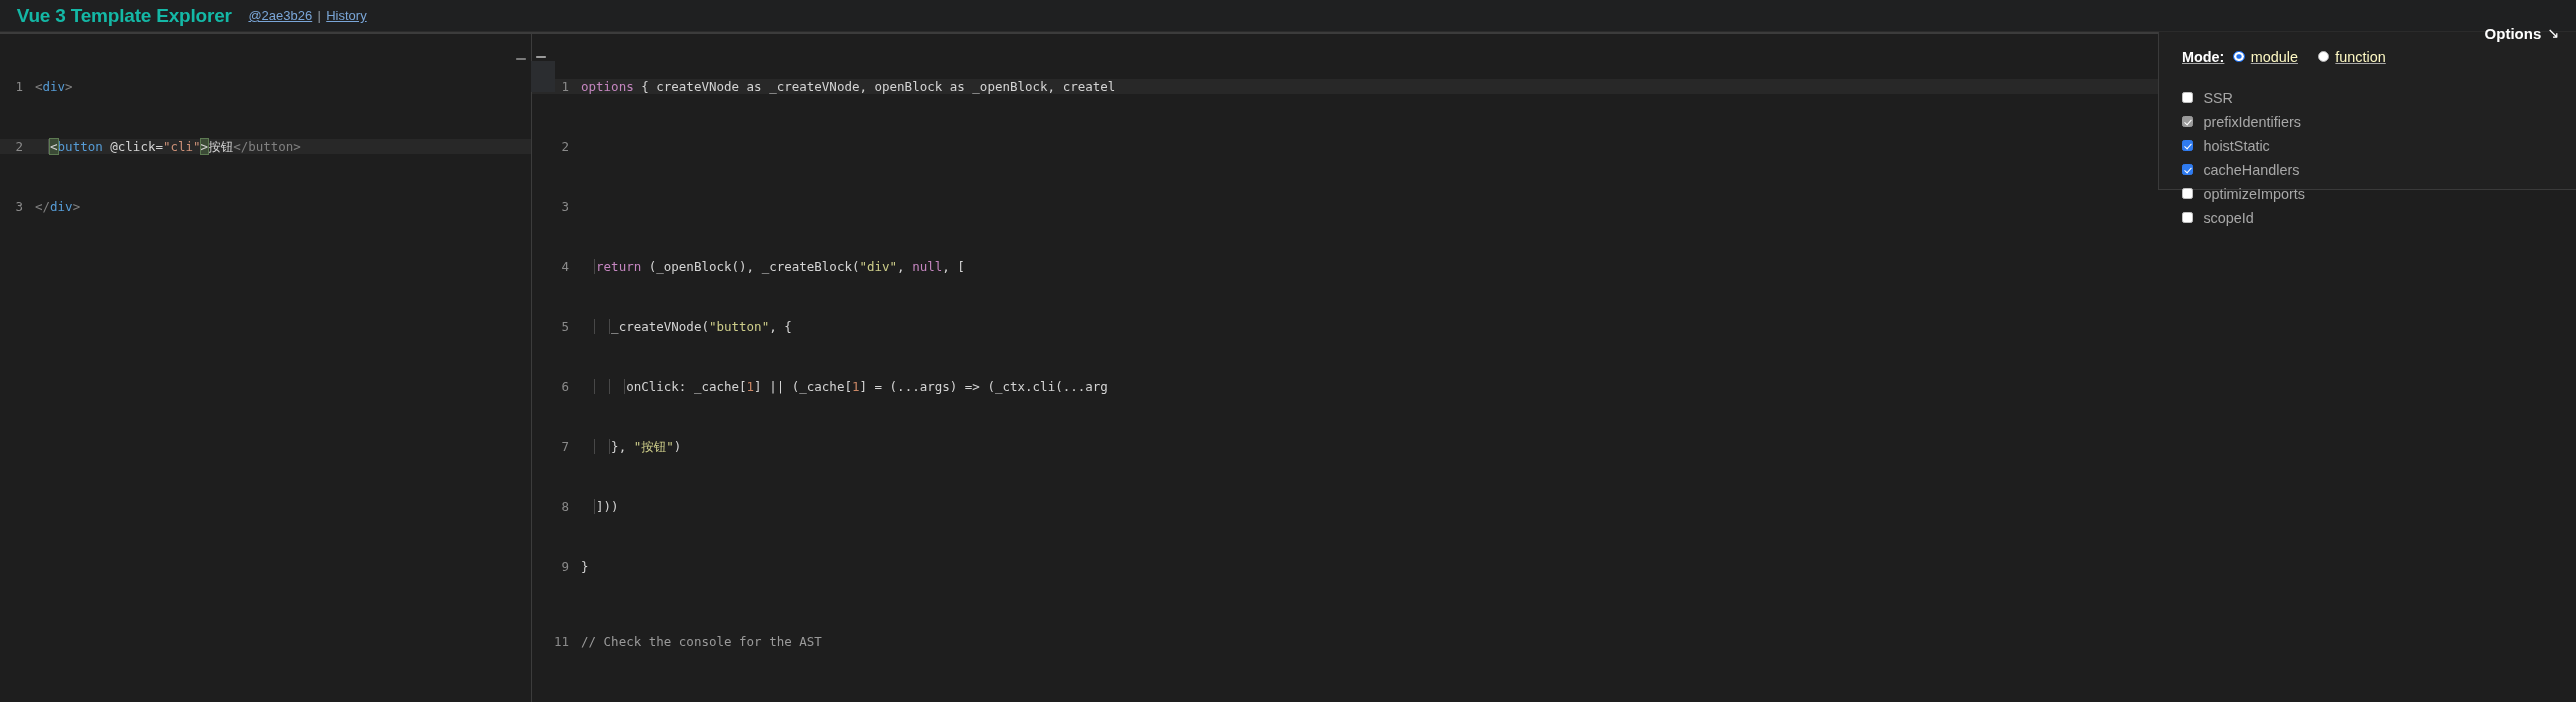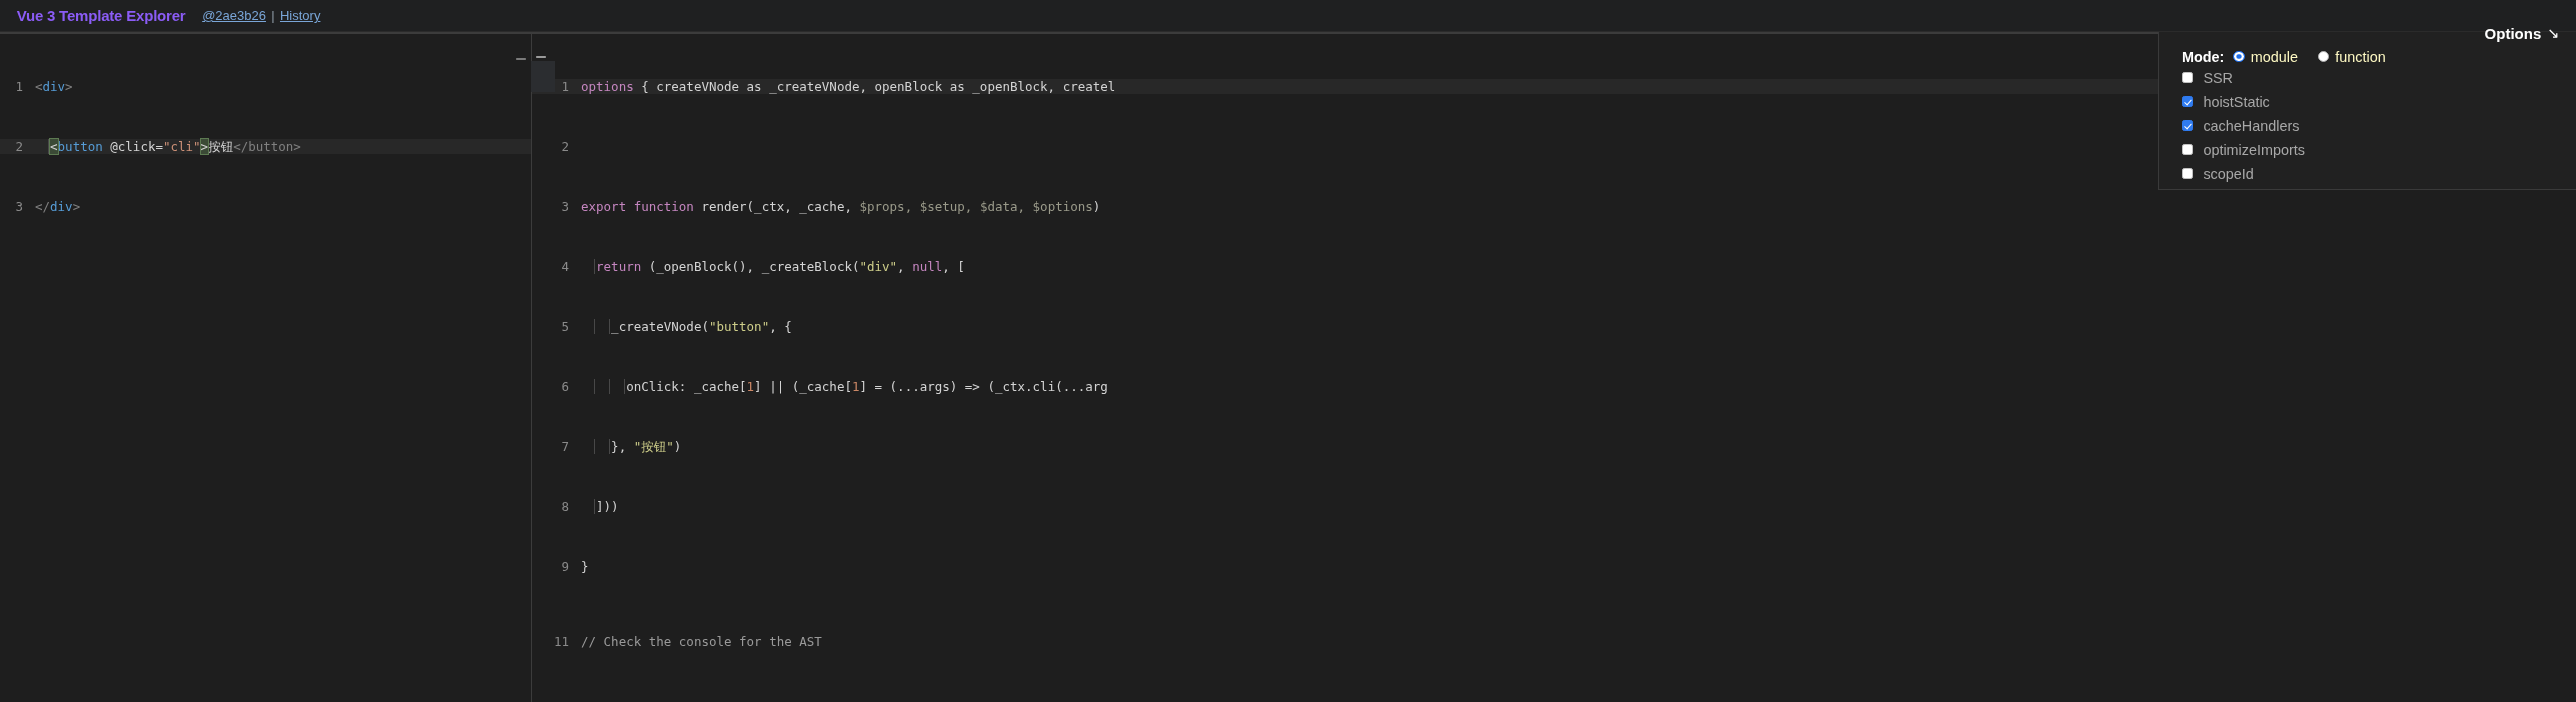--- a/index.html
+++ b/index.html
@@ -21,23 +21,23 @@
     left: 0; top: 0;
     width: 2576px; height: 32px;
     background: #1f2021;
     border-bottom: 0.8px solid #2b2b2b;
     display: flex;
     align-items: center;
     padding: 0 16.7px;
     z-index: 30;
   }
   #app-title {
-    font-size: 15px;
+    font-size: 19px;
     font-weight: bold;
-    color: #8b5cf6;
+    color: #14b8a6;
     letter-spacing: -0.2px;
     white-space: nowrap;
   }
   #header-links {
     margin-left: 16.7px;
     font-size: 13px;
     color: #9fb8d8;
     white-space: nowrap;
     display: flex;
     align-items: center;
@@ -192,21 +192,21 @@
   }
   .opt-row {
     display: flex;
     align-items: center;
     height: 19px;
     margin-bottom: 5px;
     font-size: 14.4px;
     color: #a8a8a8;
     white-space: nowrap;
   }
-  #mode-row { margin-bottom: 2px; }
+  #mode-row { margin-bottom: 22px; text-decoration: underline; }
   .mode-label {
     color: #ffffff;
     font-weight: bold;
     font-size: 14.4px;
     margin-right: 9px;
   }
   .radio {
     width: 11.4px; height: 11.4px;
     border-radius: 50%;
     background: #ffffff;
@@ -319,21 +319,20 @@
       <span class="ltext"><span class="j-kw">options</span><span class="j-plain"> { createVNode as _createVNode, openBlock as _openBlock, createl</span></span>
     </div>
 
     <div class="code-line">
       <span class="ln">2</span>
       <span class="ltext"></span>
     </div>
 
     <div class="code-line">
       <span class="ln">3</span>
-      <span class="ltext"><span class="j-kw">export</span><span class="j-plain"> </span><span class="j-kw">function</span><span class="j-plain"> render(_ctx, _cache, </span><span class="j-param">$props, $setup, $data, $options</span><span class="j-plain">)</span></span>
     </div>
 
     <div class="code-line">
       <span class="ln">4</span>
       <span class="ltext"><span class="j-plain">  </span><span class="guide" style="left:13px"></span><span class="j-kw">return</span><span class="j-plain"> (_openBlock(), _createBlock(</span><span class="j-str">"div"</span><span class="j-plain">, </span><span class="j-kw">null</span><span class="j-plain">, [</span></span>
     </div>
 
     <div class="code-line">
       <span class="ln">5</span>
       <span class="ltext"><span class="j-plain">    </span><span class="guide" style="left:13px"></span><span class="guide" style="left:28px"></span><span class="j-plain">_createVNode(</span><span class="j-str">"button"</span><span class="j-plain">, {</span></span>
@@ -376,20 +375,24 @@
     <span class="radio-label">module</span>
     <span class="radio"></span>
     <span class="radio-label">function</span>
   </div>
 
   <div class="opt-row">
     <span class="cbox"></span>
     <span class="opt-label">SSR</span>
   </div>
 
+  <div class="opt-row">
+    <span class="cbox disabled"></span>
+    <span class="opt-label">prefixIdentifiers</span>
+  </div>
 
   <div class="opt-row">
     <span class="cbox checked"></span>
     <span class="opt-label">hoistStatic</span>
   </div>
 
   <div class="opt-row">
     <span class="cbox checked"></span>
     <span class="opt-label">cacheHandlers</span>
   </div>

